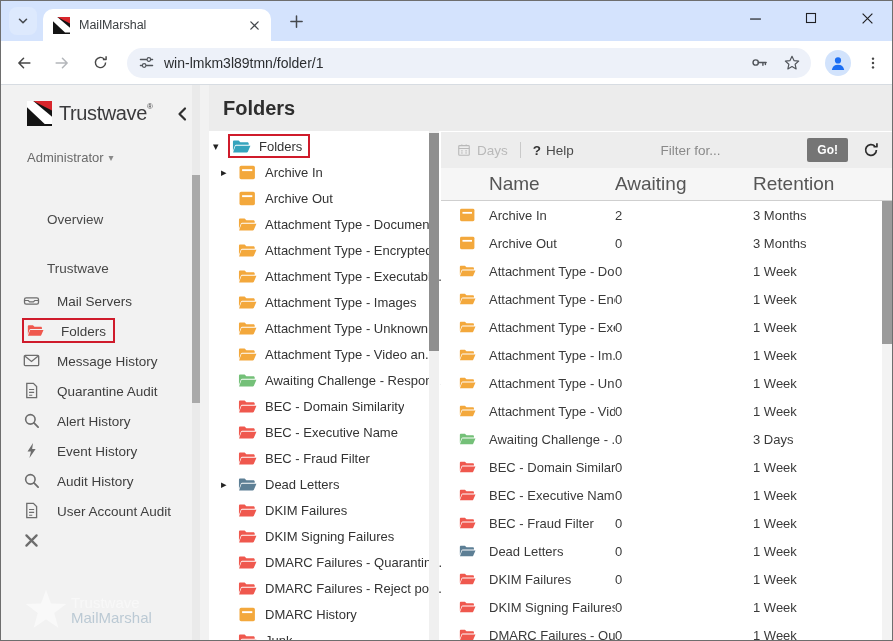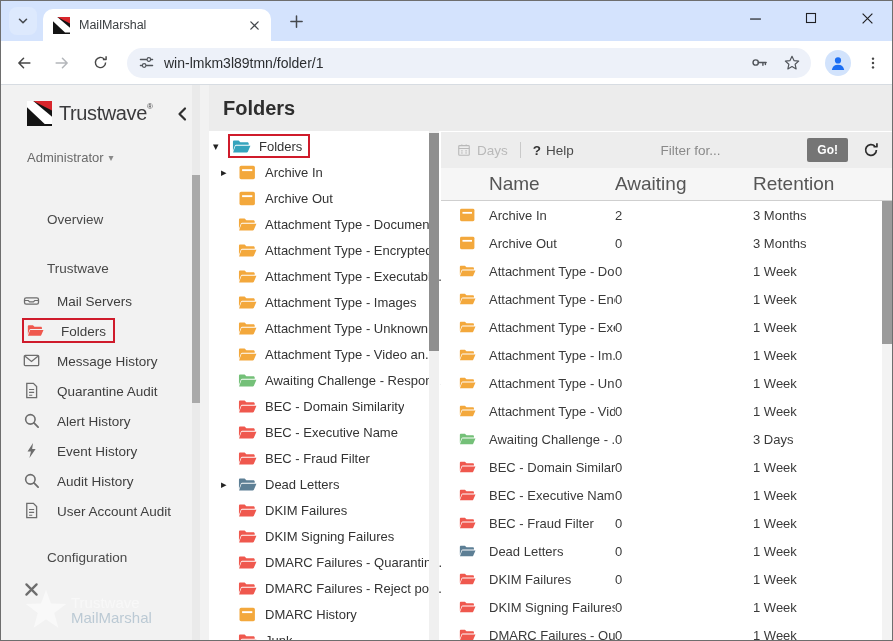--- a/index.html
+++ b/index.html
@@ -332,26 +332,20 @@
             <span class="nav-ico">
               <svg viewBox="0 0 18 18" width="100%" height="100%">
                 <path d="M4 1.4 H11 L14.4 4.8 V16.6 H4 Z" fill="none" stroke="currentColor" stroke-width="1.4"></path>
                 <path d="M6.4 8 h5.4 M6.4 11 h5.4 M6.4 14 h3.4" stroke="currentColor" stroke-width="1.1"></path>
               </svg>
             </span>
             <span>User Account Audit</span>
           </span>
         </div>
 
-        <div class="nav-entry mod-section">
-          <span class="selbox">
-            <span class="nav-ico"></span>
-            <span>Configuration</span>
-          </span>
-        </div>
 
         <div class="nav-entry mod-item">
           <span class="selbox">
             <span class="nav-ico">
               <svg viewBox="0 0 18 18" width="100%" height="100%">
                 <path d="M3.6 3.6 L14.4 14.4 M14.4 3.6 L3.6 14.4" stroke="currentColor" stroke-width="2.4" stroke-linecap="round"></path>
               </svg>
             </span>
 
           </span>

